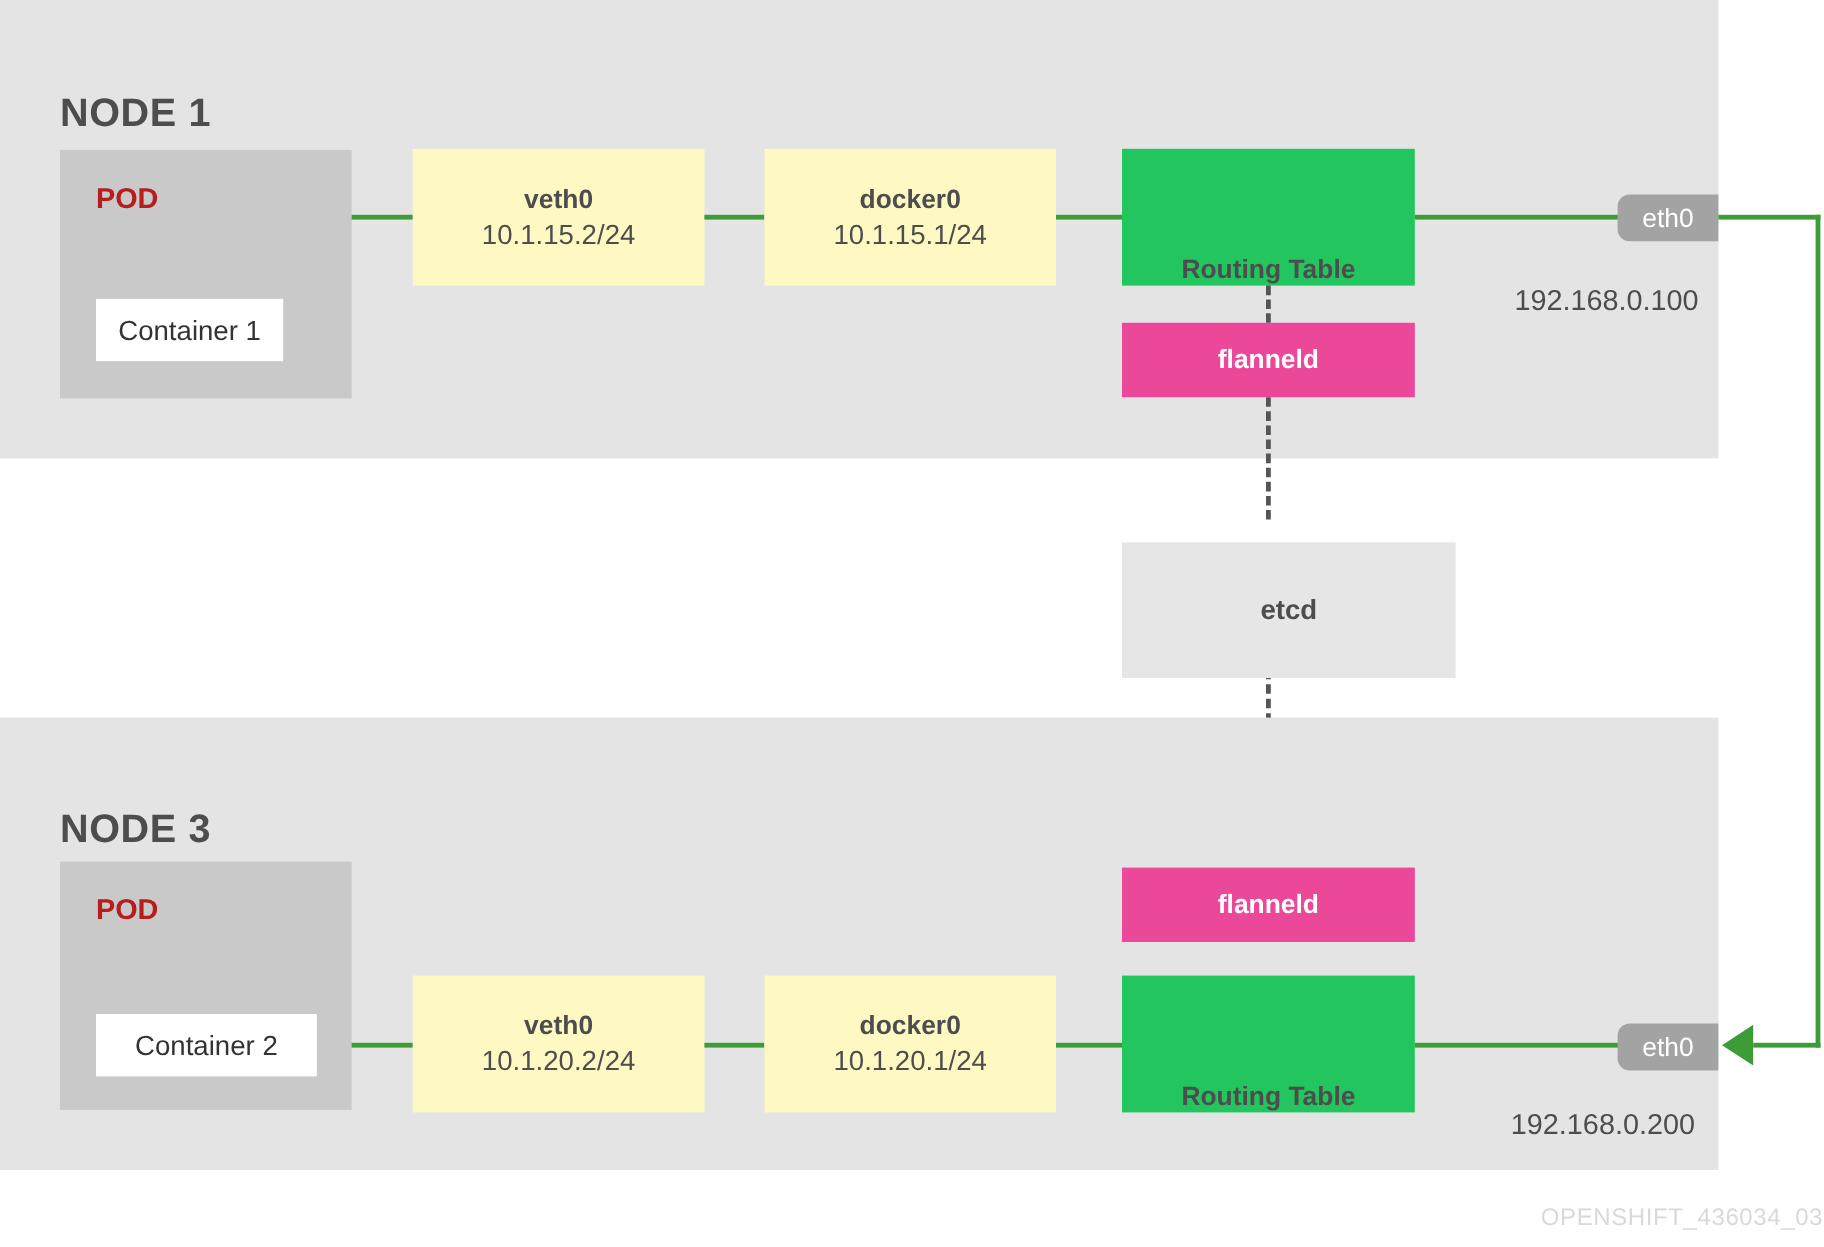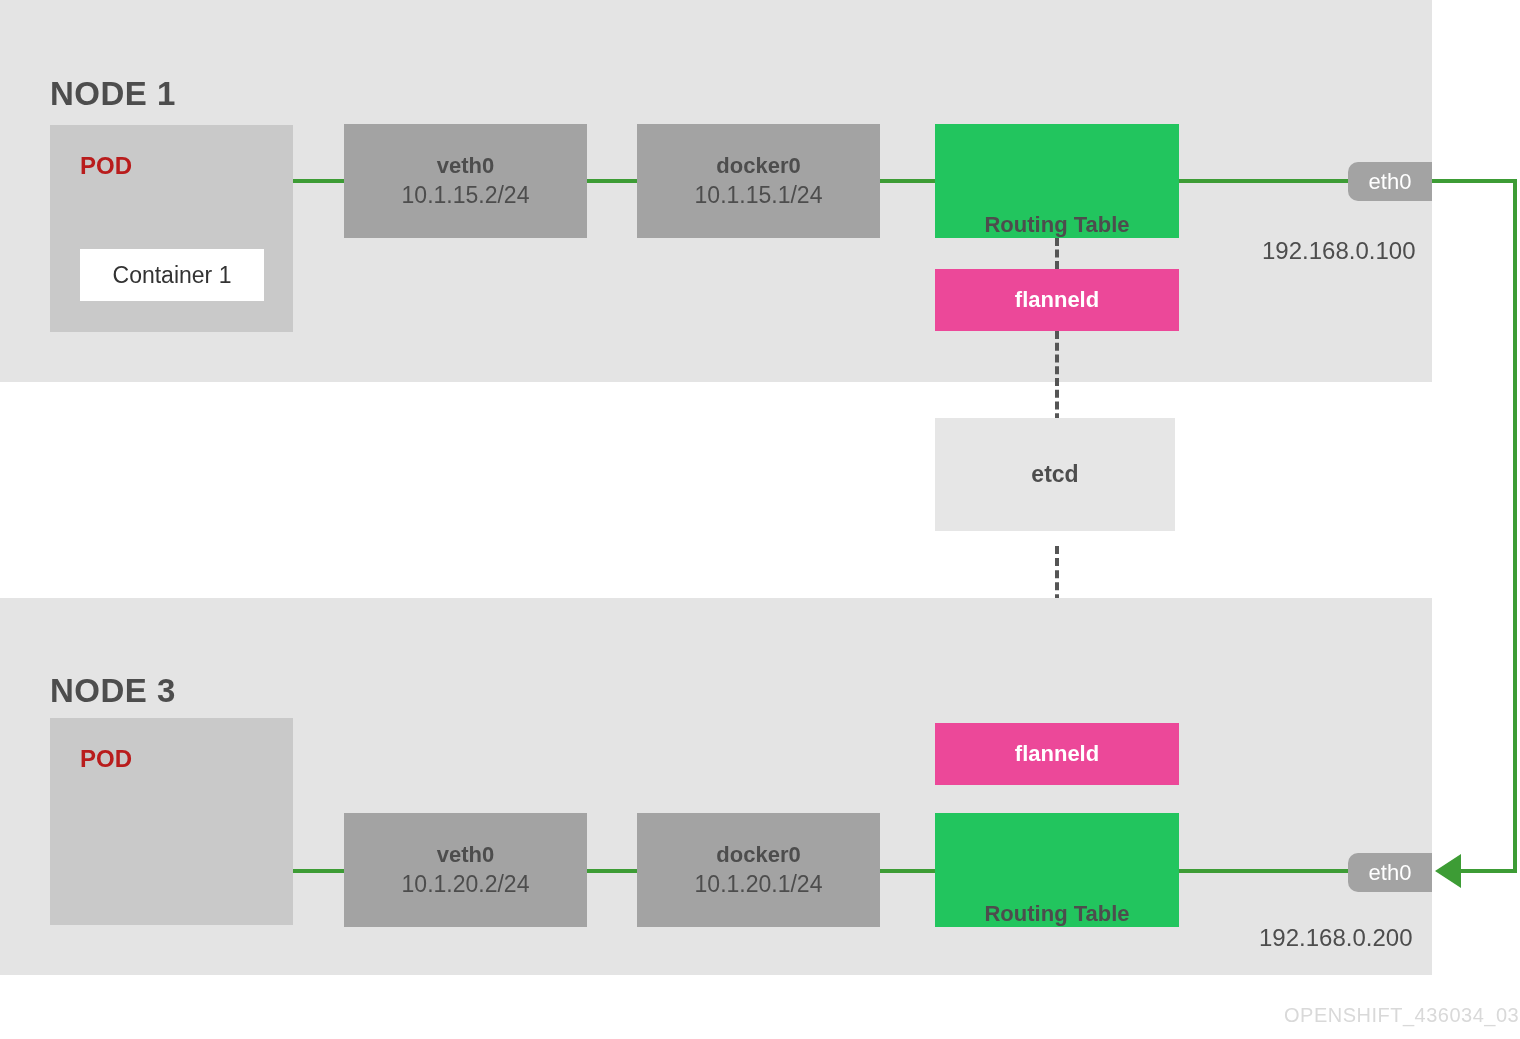--- a/index.html
+++ b/index.html
@@ -25,21 +25,21 @@
     position: absolute;
     font-size: 33px;
     font-weight: bold;
     color: #4d4d4d;
     letter-spacing: 0.5px;
     white-space: nowrap;
     margin-top: 31px;
   }
   .box {
     position: absolute;
-    background: #a3a3a3;
+    background: #fef9c3;
     display: flex;
     flex-direction: column;
     align-items: center;
     justify-content: center;
     box-sizing: border-box;
   }
   .pod-box {
     position: absolute;
     background: #c9c9c9;
     box-sizing: border-box;
@@ -163,21 +163,21 @@
 
 <div id="canvas">
 
   <div class="node-panel" style="left:0px; top:0px; width:1432px; height:382px;"></div>
 
   <div class="node-title" style="left:50px; top:44px;">NODE 1</div>
 
   <div class="pod-box" style="left:50px; top:125px; width:243px; height:207px;">
     <div class="pod-label">POD</div>
   </div>
-  <div class="container-box" style="left:80px; top:249px; width:184px; height:52px;">Container 1</div>
+  <div class="container-box" style="left:80px; top:249px; width:156px; height:52px;">Container 1</div>
 
   <div class="hline" style="left:293px; top:179px; width:51px;"></div>
 
   <div class="box" style="left:344px; top:124px; width:243px; height:114px;">
     <div class="box-title">veth0</div>
     <div class="box-sub">10.1.15.2/24</div>
   </div>
 
   <div class="hline" style="left:587px; top:179px; width:50px;"></div>
 
@@ -199,31 +199,32 @@
 
   <div class="flanneld-box" style="left:935px; top:269px; width:244px; height:62px;">
     <div class="flanneld-label">flanneld</div>
   </div>
 
   <div class="dashed-v" style="left:1055px; top:238px; height:31px;"></div>
   <div class="dashed-v" style="left:1055px; top:331px; height:102px;"></div>
   <div class="dashed-v" style="left:1055px; top:546px; height:177px;"></div>
   <div class="dashed-v" style="left:1055px; top:785px; height:28px;"></div>
 
-  <div class="etcd-box" style="left:935px; top:418px; width:240px; height:113px;">
+  <div class="etcd-box" style="left:935px; top:452px; width:278px; height:113px;">
     <div class="etcd-label">etcd</div>
   </div>
 
   <div class="node-panel" style="left:0px; top:598px; width:1432px; height:377px;"></div>
 
   <div class="node-title" style="left:50px; top:641px;">NODE 3</div>
 
   <div class="pod-box" style="left:50px; top:718px; width:243px; height:207px;">
     <div class="pod-label">POD</div>
   </div>
+  <div class="container-box" style="left:80px; top:845px; width:184px; height:52px;">Container 2</div>
 
   <div class="hline" style="left:293px; top:869px; width:51px;"></div>
 
   <div class="box" style="left:344px; top:813px; width:243px; height:114px;">
     <div class="box-title">veth0</div>
     <div class="box-sub">10.1.20.2/24</div>
   </div>
 
   <div class="hline" style="left:587px; top:869px; width:50px;"></div>
 

